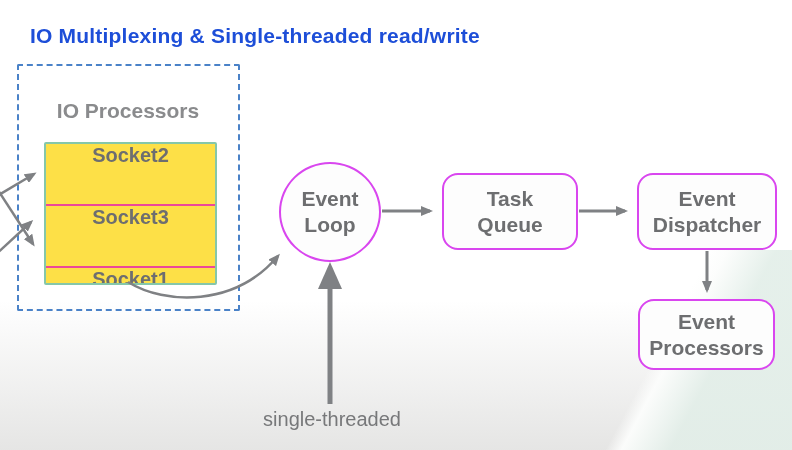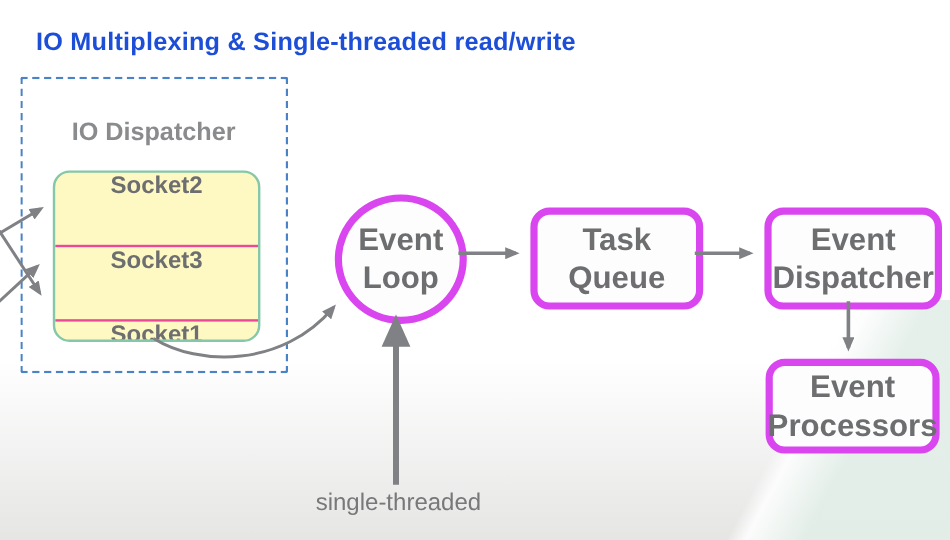--- a/index.html
+++ b/index.html
@@ -30,33 +30,33 @@
     border:2px dashed #4a82c8; border-radius:2px;
   }
 
   .group-label {
     position:absolute; left:17px; top:99px; width:222px;
     text-align:center; font-size:21px; font-weight:700; color:#8a8b8d;
   }
 
   .socket-stack {
     position:absolute; left:44px; top:142px; width:169px; height:139px;
-    border:2px solid #85c7a9; border-radius:14px; background:#fef9c3;
+    border:2px solid #85c7a9; border-radius:2px; background:#fde047;
     display:flex; flex-direction:column; overflow:hidden;gap:37px;
   }
   .socket-row {
     flex:1; display:flex; align-items:center; justify-content:center;
     font-size:20px; font-weight:700; color:#6d6e70;
   }
   .socket-row + .socket-row { border-top:2px solid #ec4899; }
 
   .node {
-    position:absolute; background:#fdfdfd; border:6px solid #d946ef;
+    position:absolute; background:#fdfdfd; border:2px solid #d946ef;
     display:flex; align-items:center; justify-content:center;
-    font-size:26px; font-weight:700; color:#6d6e70; text-align:center;
+    font-size:21px; font-weight:700; color:#6d6e70; text-align:center;
     white-space:pre-line; line-height:1.22;
   }
   .node-circle {
     left:279px; top:162px; width:98px; height:96px; border-radius:50%;
   }
   .node-task-queue      { left:442px; top:173px; width:132px; height:73px; border-radius:16px; }
   .node-event-dispatcher{ left:637px; top:173px; width:136px; height:73px; border-radius:16px; }
   .node-event-processors{ left:638px; top:299px; width:133px; height:67px; border-radius:16px; }
 
   .annotation {
@@ -70,21 +70,21 @@
 <body>
 
 <div class="canvas">
 
   <div class="bg-bottom"></div>
   <div class="bg-corner"></div>
 
   <div class="title">IO Multiplexing &amp; Single-threaded read/write</div>
 
   <div class="dashed-region"></div>
-  <div class="group-label">IO Dispatcher</div>
+  <div class="group-label">IO Processors</div>
 
   <div class="socket-stack">
     <div class="socket-row">Socket2</div>
     <div class="socket-row">Socket3</div>
     <div class="socket-row">Socket1</div>
   </div>
 
   <div class="node node-circle">Event
 Loop</div>
   <div class="node node-task-queue">Task

